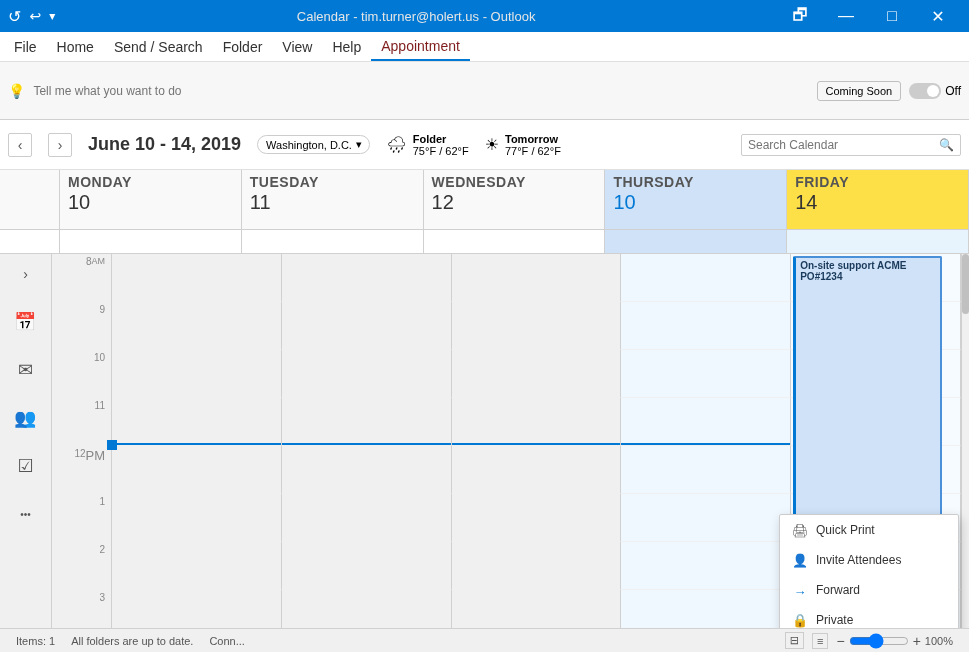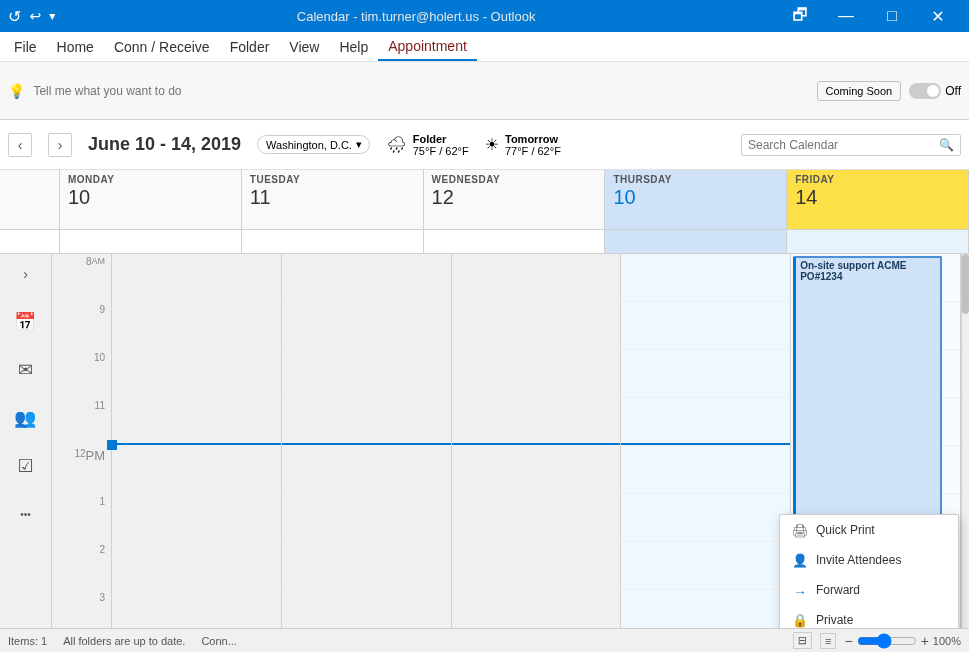--- a/index.html
+++ b/index.html
@@ -192,21 +192,21 @@
     }
     .day-header-spacer { border-right: 1px solid #d0d0d0; }
     .day-header {
       padding: 4px 8px;
       border-right: 1px solid #d0d0d0;
       display: flex;
       flex-direction: column;
     }
     .day-header.today-header { background: #cfe2f7; }
     .day-header .day-name {
-      font-size: 10px;
+      font-size: 14px;
       font-weight: 600;
       color: #555;
       text-transform: uppercase;
       letter-spacing: 0.5px;
     }
     .day-header .day-num {
       font-size: 20px;
       font-weight: 300;
       color: #333;
       line-height: 1.2;
@@ -281,21 +281,21 @@
       color: #555;
     }
 
     
     .status-bar {
       background: #f0f0f0;
       height: 24px;
       display: flex;
       align-items: center;
       justify-content: space-between;
-      padding: 0 8px;
+      padding: 0 16px;
       border-top: 1px solid #d0d0d0;
       font-size: 11px;
       color: #555;
     }
     .status-left { display: flex; gap: 16px; }
     .status-right { display: flex; align-items: center; gap: 8px; }
     .zoom-control { display: flex; align-items: center; gap: 4px; }
     .zoom-btn { background: none; border: none; cursor: pointer; color: #555; font-size: 14px; }
 
     .allday-row {
@@ -324,21 +324,21 @@
     <button title="Restore">🗗</button>
     <button title="Minimize">—</button>
     <button title="Maximize">□</button>
     <button class="close" title="Close">✕</button>
   </div>
 </div>
 
 <div class="menu-bar">
   <span class="menu-item">File</span>
   <span class="menu-item">Home</span>
-  <span class="menu-item">Conn / Receive</span>
+  <span class="menu-item">Send / Search</span>
   <span class="menu-item">Folder</span>
   <span class="menu-item">View</span>
   <span class="menu-item">Help</span>
   <span class="menu-item active">Appointment</span>
 </div>
 
 <div class="ribbon">
   <div class="ribbon-tell-me">
     <span style="color:#f5a623;font-size:14px;">💡</span>
     <input class="tell-me-input" type="text" placeholder="Tell me what you want to do" style="">

